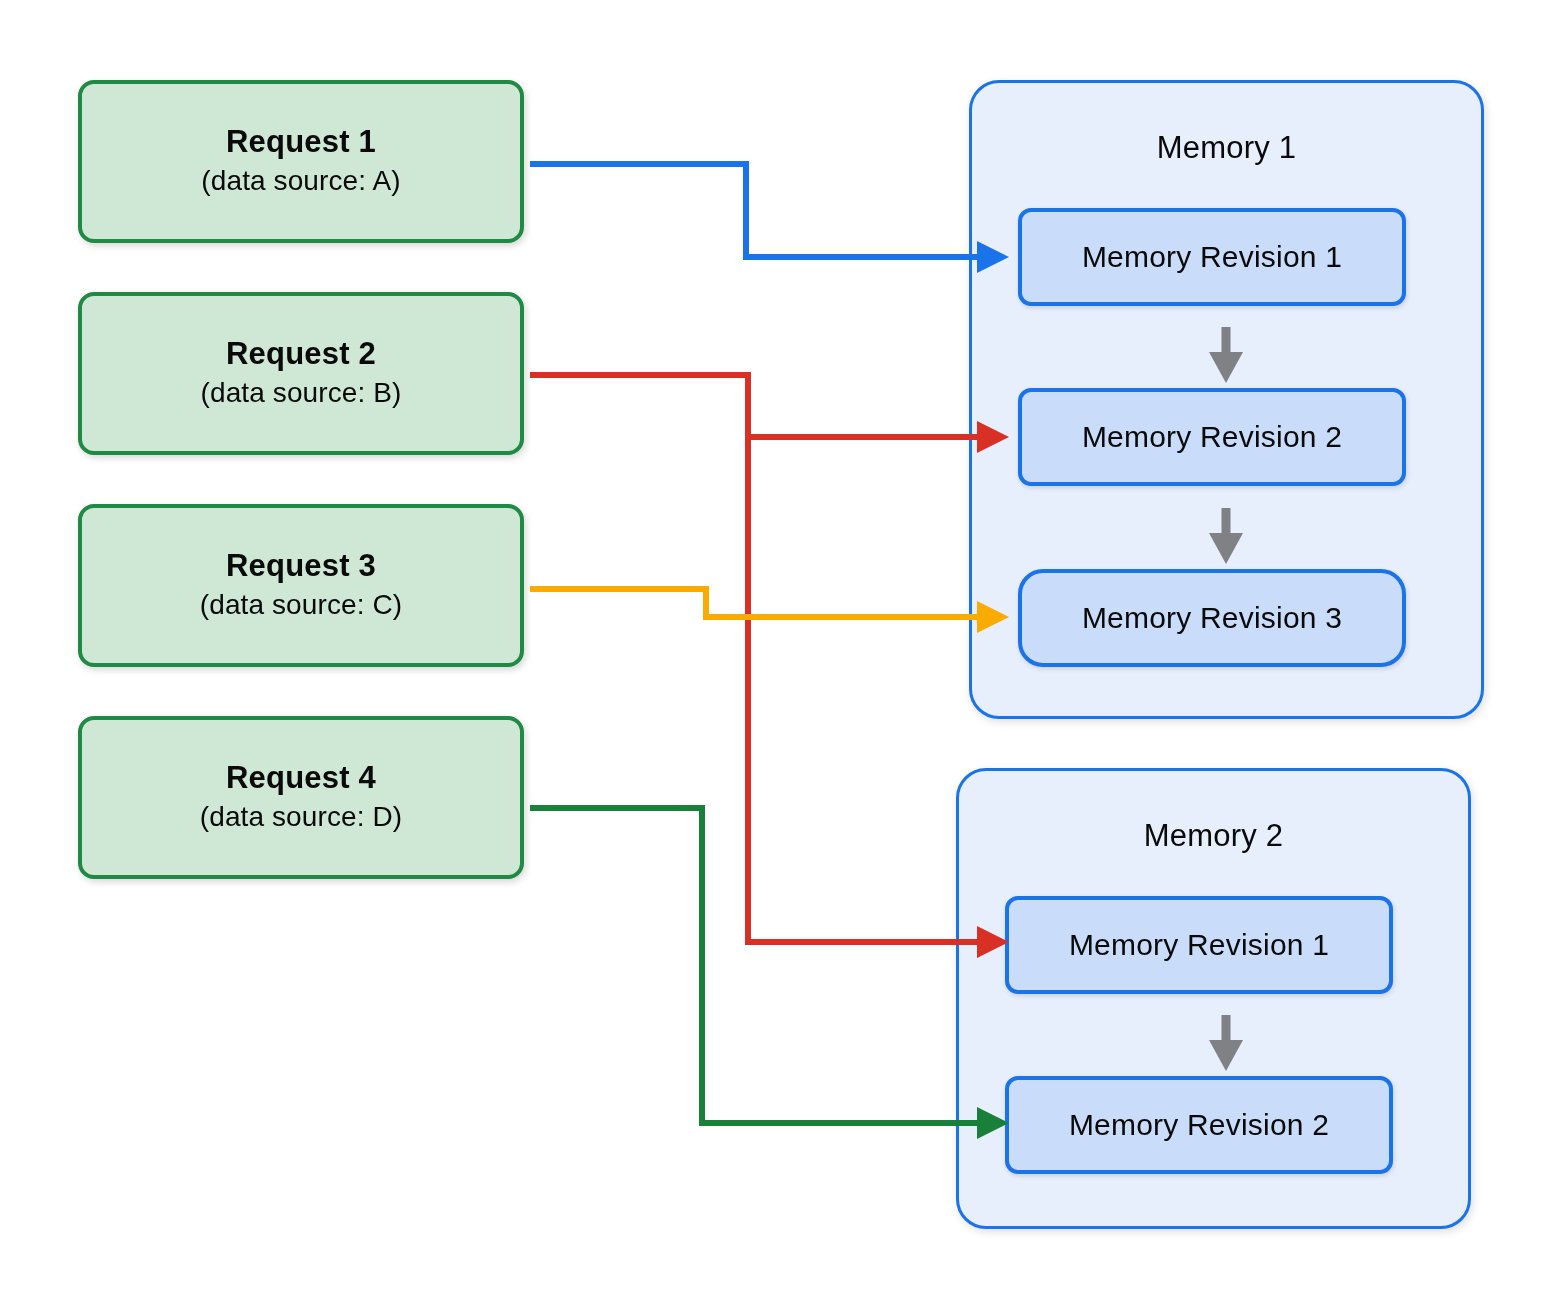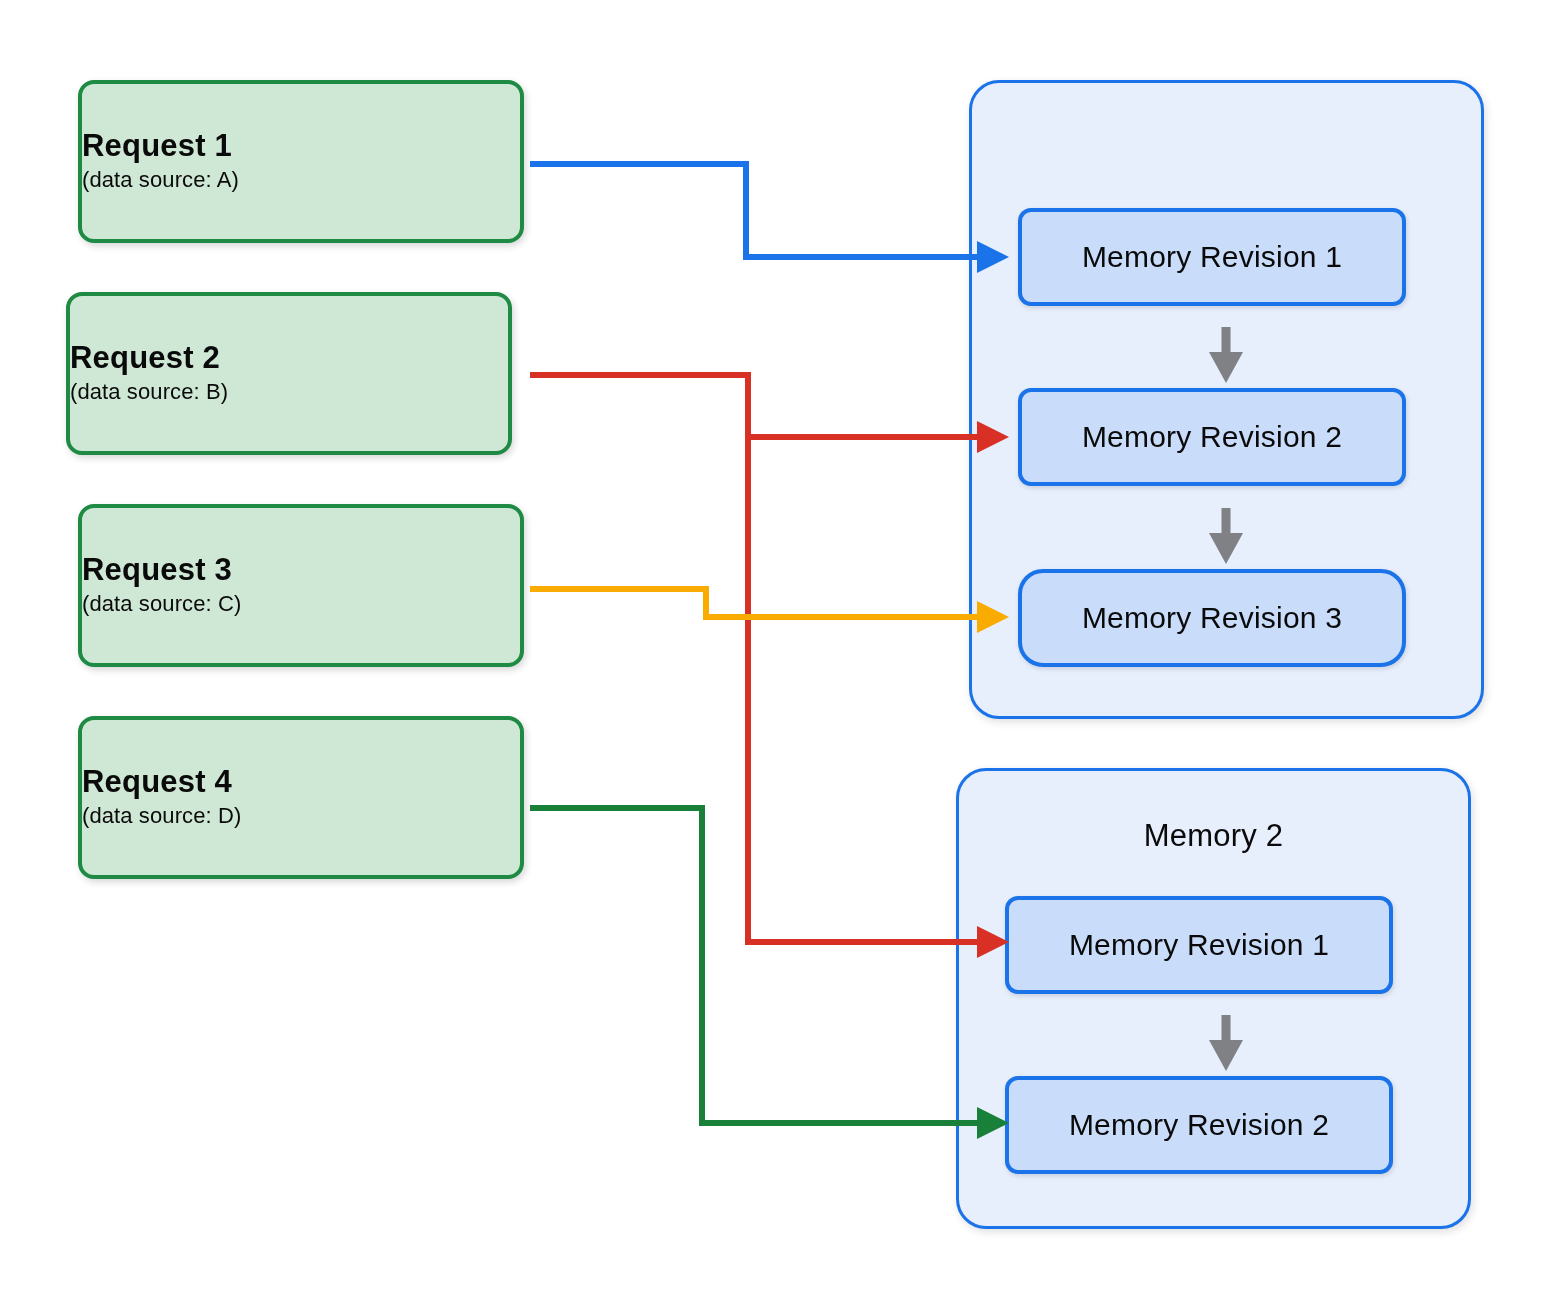--- a/index.html
+++ b/index.html
@@ -23,33 +23,33 @@
   .request-box {
     position: absolute;
     box-sizing: border-box;
     width: 446px;
     height: 163px;
     background: #cfe8d5;
     border: 4px solid #1e8a43;
     border-radius: 16px;
     display: flex;
     flex-direction: column;
-    align-items: flex-start;
+    align-items: center;
     justify-content: center;
     box-shadow: 2px 3px 7px rgba(0,0,0,0.16);
   }
   .request-title {
     font-size: 31px;
     font-weight: bold;
     color: #0a0a0a;
     line-height: 1.18;
     letter-spacing: 0.2px;
   }
   .request-sub {
-    font-size: 22px;
+    font-size: 28px;
     font-weight: normal;
     color: #0a0a0a;
     line-height: 1.3;
     margin-top: 2px;
     letter-spacing: 0.1px;
   }
 
   
   .memory-container {
     position: absolute;
@@ -116,36 +116,37 @@
 </head>
 <body>
 
 <div id="stage">
 
   <div class="request-box" style="left:78px; top:80px;">
     <div class="request-title">Request 1</div>
     <div class="request-sub">(data source: A)</div>
   </div>
 
-  <div class="request-box" style="left:66px; top:292px;">
+  <div class="request-box" style="left:78px; top:292px;">
     <div class="request-title">Request 2</div>
     <div class="request-sub">(data source: B)</div>
   </div>
 
   <div class="request-box" style="left:78px; top:504px;">
     <div class="request-title">Request 3</div>
     <div class="request-sub">(data source: C)</div>
   </div>
 
   <div class="request-box" style="left:78px; top:716px;">
     <div class="request-title">Request 4</div>
     <div class="request-sub">(data source: D)</div>
   </div>
 
   <div class="memory-container" style="left:969px; top:80px; height:639px;">
+    <div class="memory-title" style="top:47px;">Memory 1</div>
 
     <div class="revision-box" style="left:46px; top:125px;">
       <span class="revision-label">Memory Revision 1</span>
     </div>
 
     <div class="revision-box" style="left:46px; top:305px;">
       <span class="revision-label">Memory Revision 2</span>
     </div>
 
     <div class="revision-box" style="left:46px; top:486px;border-radius:25px;">

